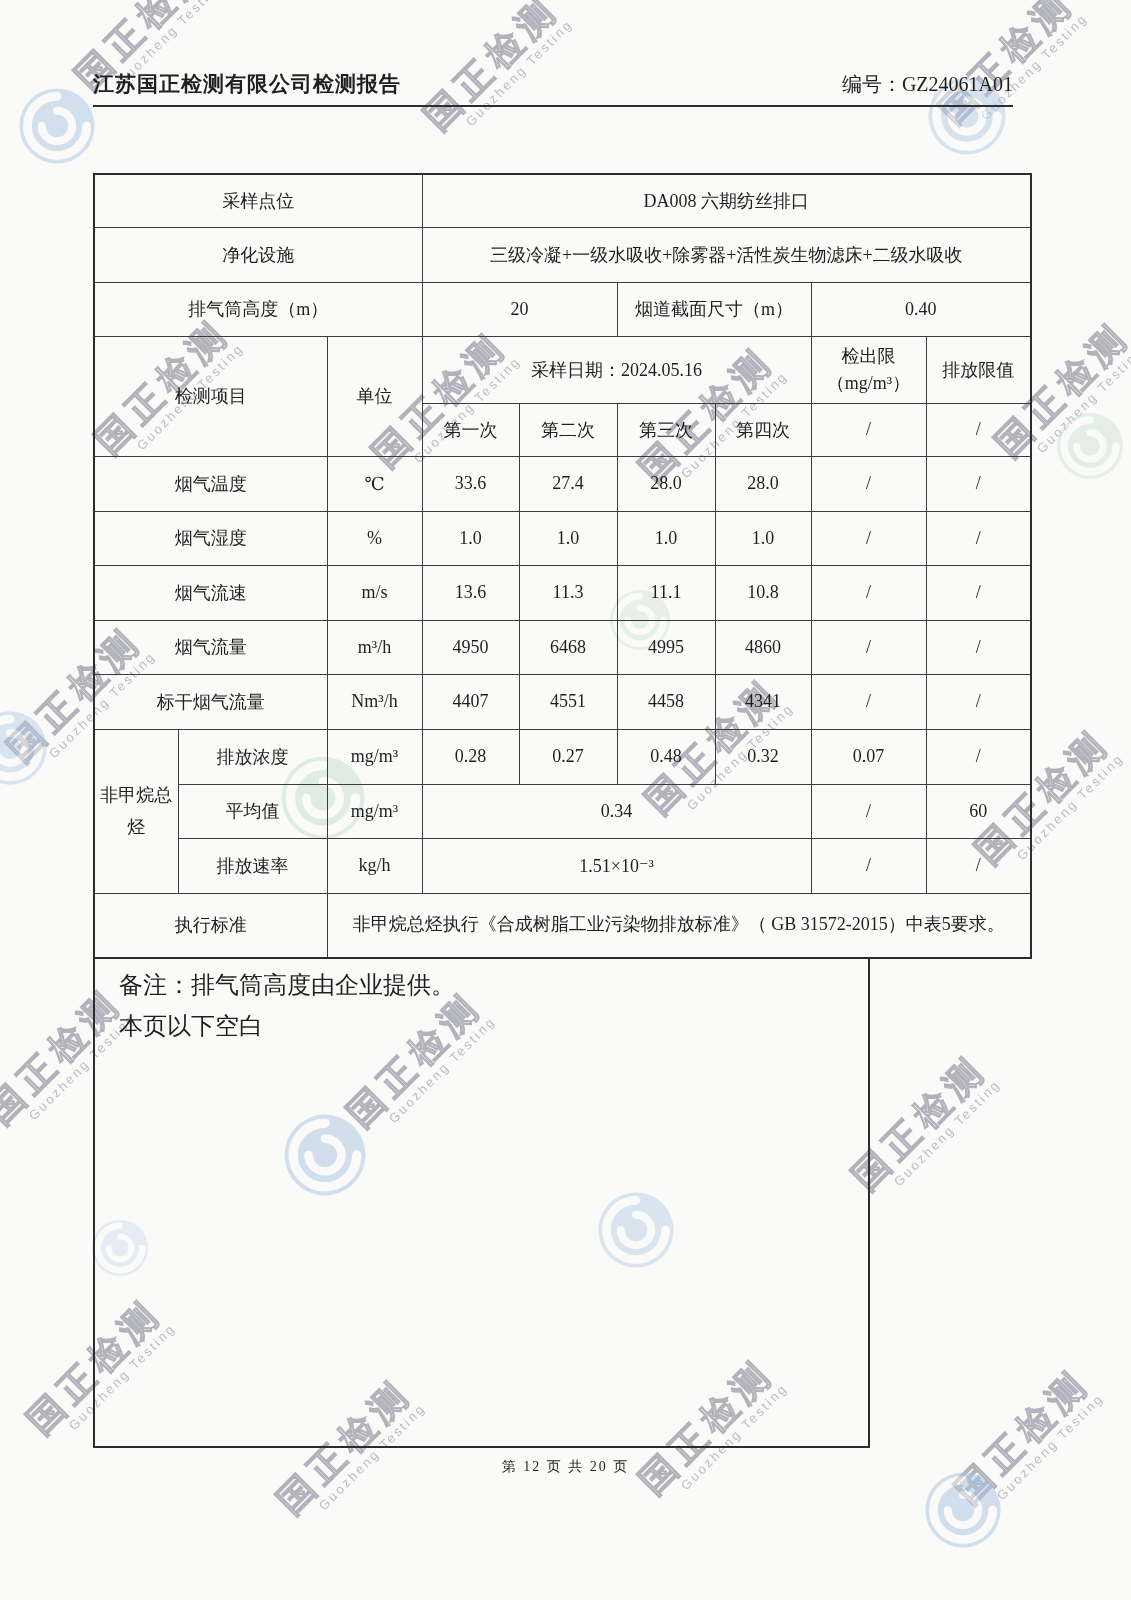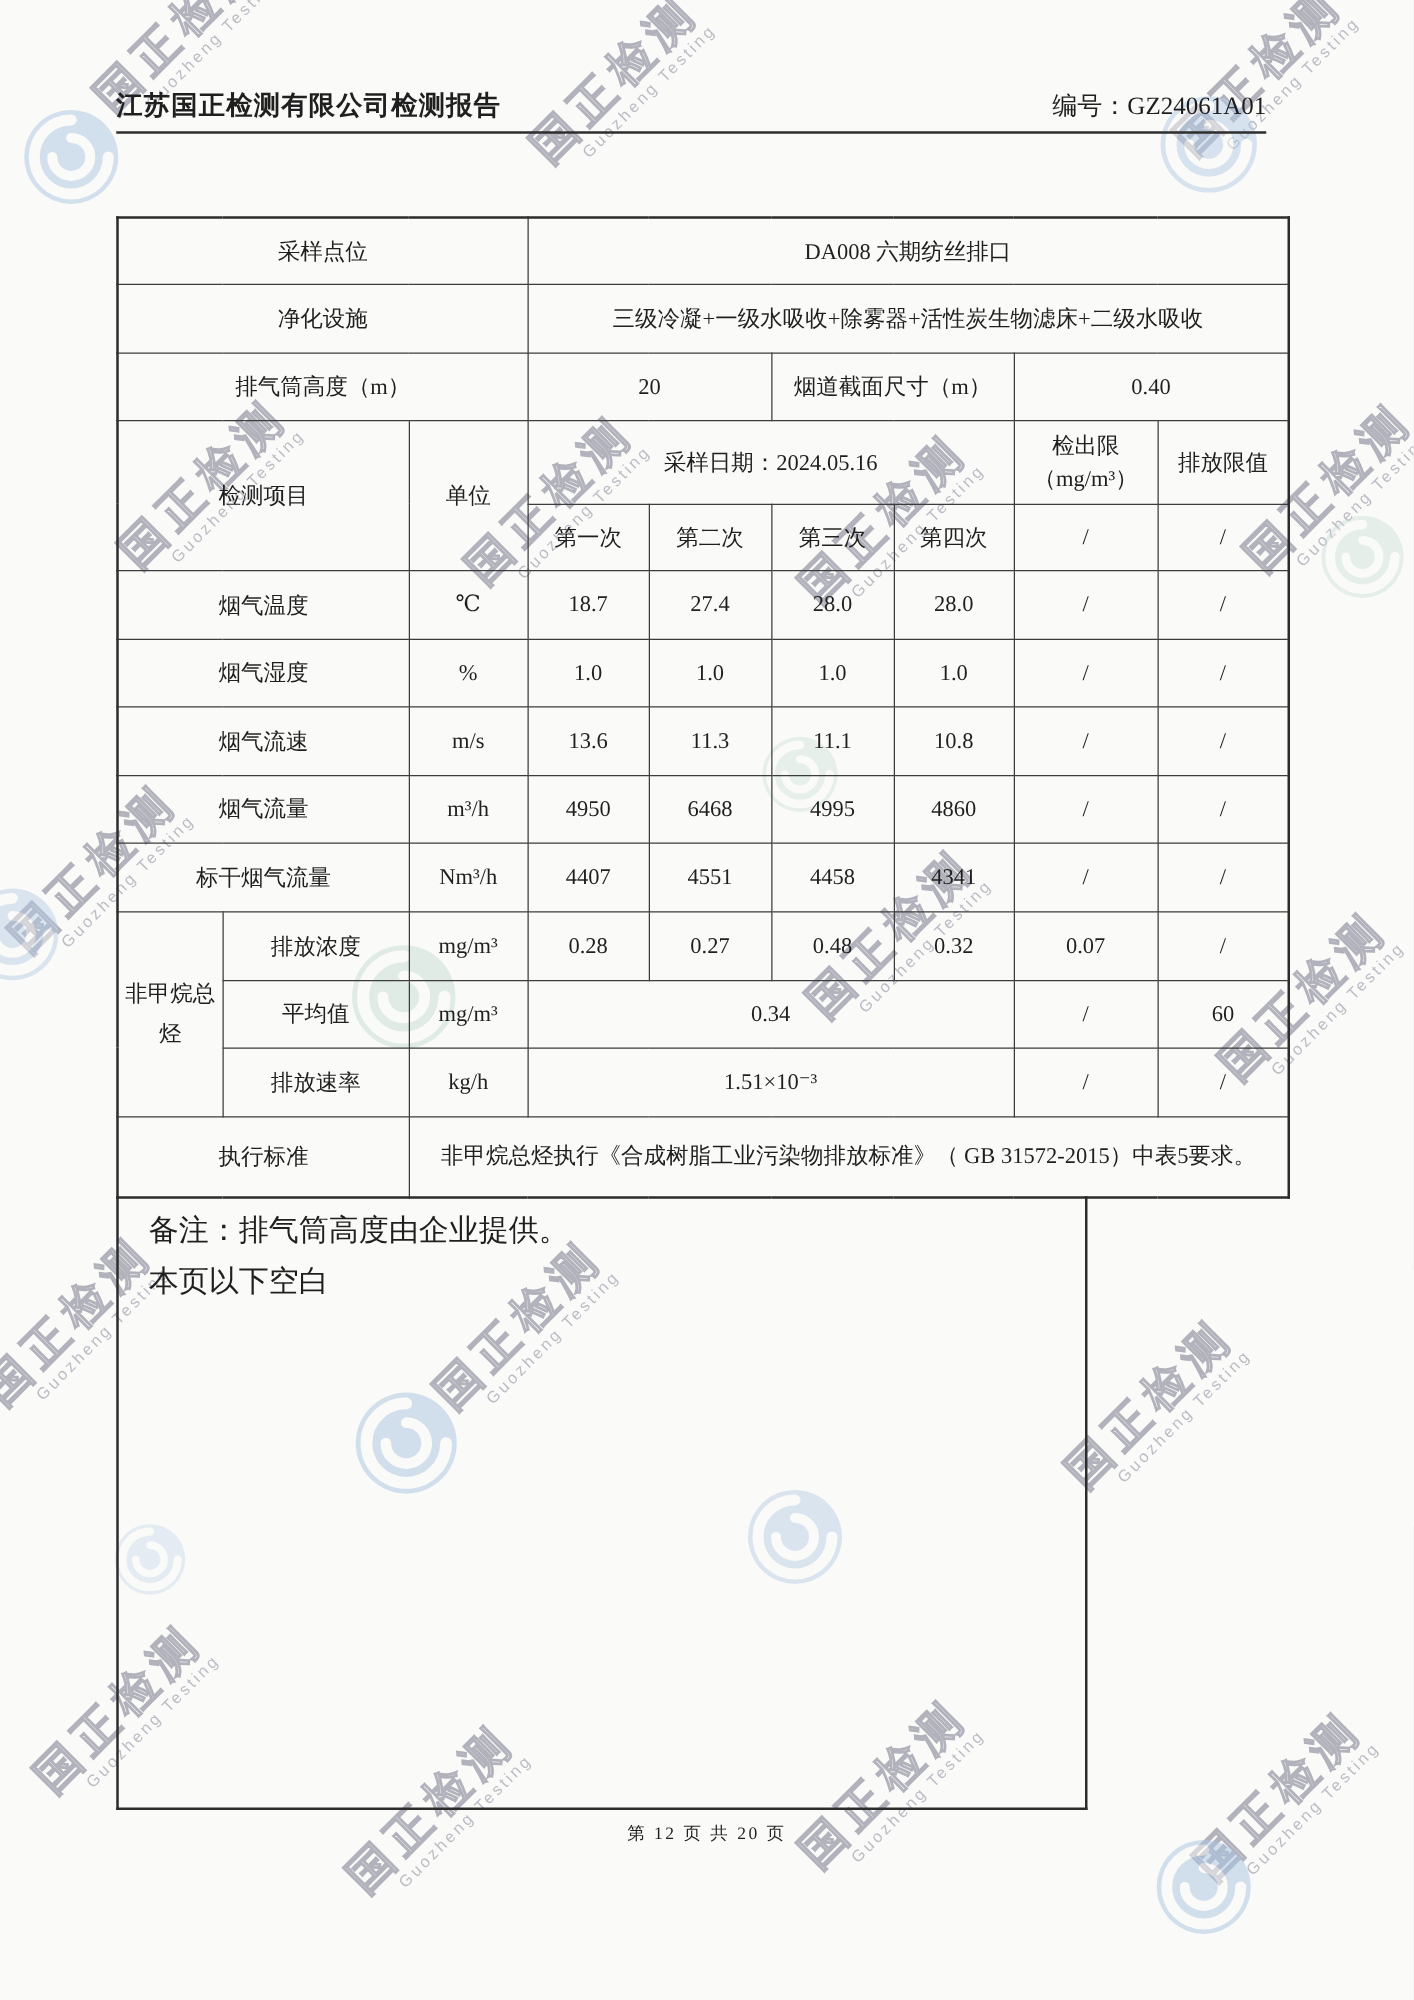--- a/index.html
+++ b/index.html
@@ -252,21 +252,21 @@
         <td>第二次</td>
         <td>第三次</td>
         <td>第四次</td>
         <td>/</td>
         <td>/</td>
       </tr>
 
       <tr style="height:55px">
         <td colspan="2">烟气温度</td>
         <td>℃</td>
-        <td>18.7</td>
+        <td>33.6</td>
         <td>27.4</td>
         <td>28.0</td>
         <td>28.0</td>
         <td>/</td>
         <td>/</td>
       </tr>
       <tr style="height:54px">
         <td colspan="2">烟气湿度</td>
         <td>%</td>
         <td>1.0</td>

